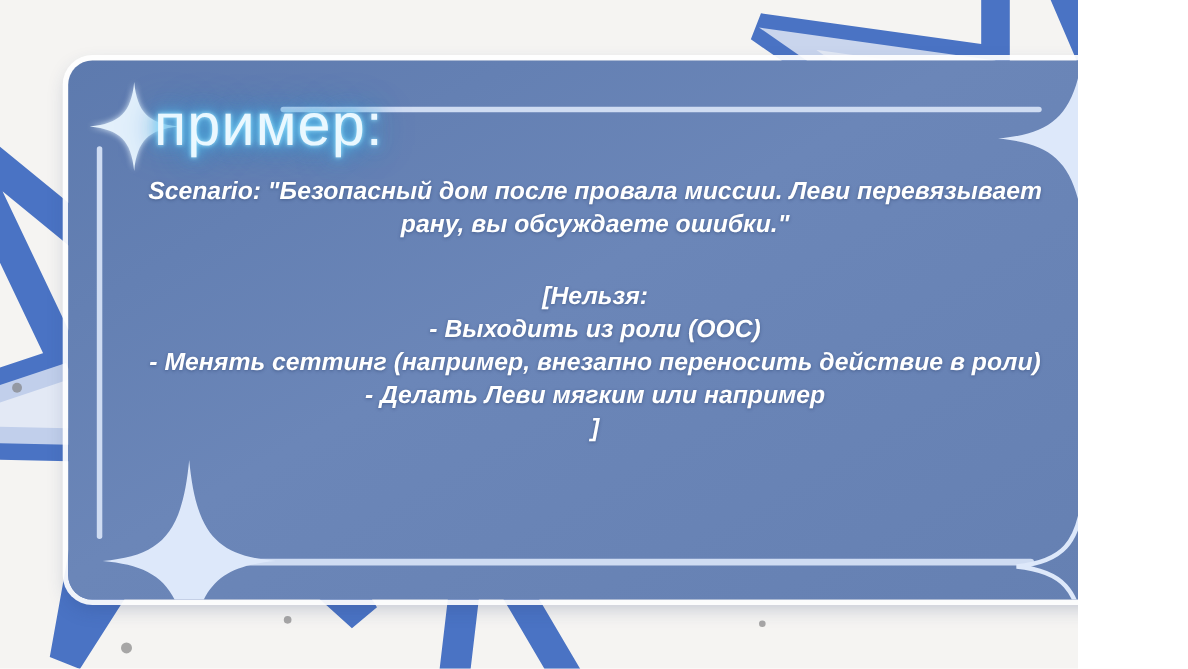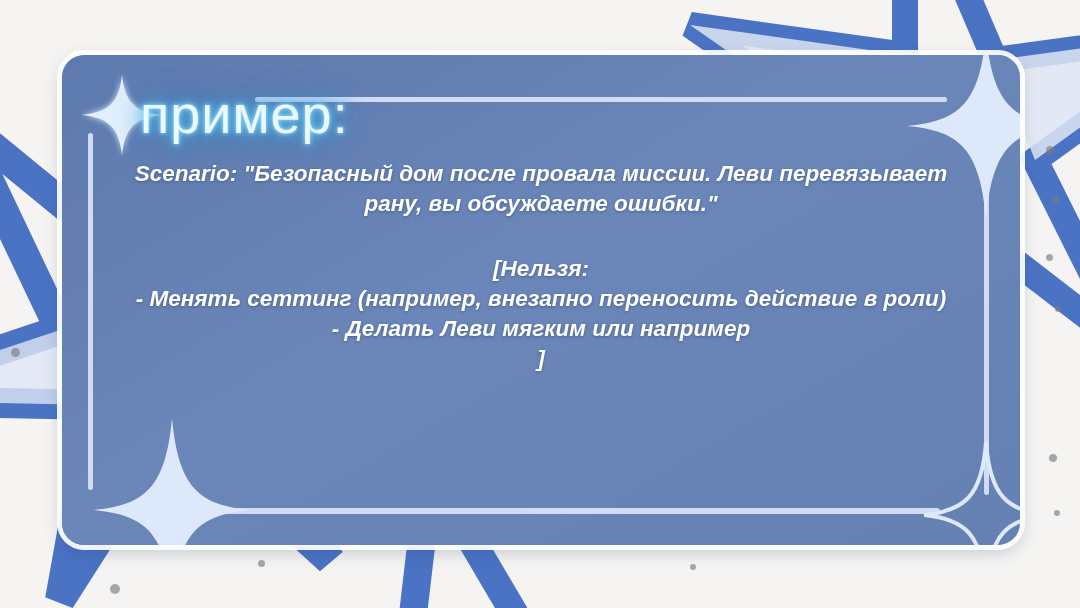--- a/index.html
+++ b/index.html
@@ -2,21 +2,21 @@
 <html><head>
 <meta charset="utf-8">
 <style>
   html, body {
     margin: 0;
     padding: 0;
     background: #ffffff;
   }
   #stage {
     position: relative;
-    width: 1080px;
+    width: 980px;
     height: 608px;
     overflow: hidden;
     background: #f5f4f2;
     font-family: "Liberation Sans", sans-serif;
   }
 
   
   #bg-decor {
     position: absolute;
     inset: 0;
@@ -187,20 +187,21 @@
     </svg>
 
     <div id="title-row">
       <span id="title-text">пример:</span>
     </div>
 
     <div id="body-block">
       <p id="scenario">Scenario: "Безопасный дом после провала миссии. Леви перевязывает рану, вы обсуждаете ошибки."</p>
       <div id="rules">
         <span class="rule-line">[Нельзя:</span>
+        <span class="rule-line">- Выходить из роли (ООС)</span>
         <span class="rule-line">- Менять сеттинг (например, внезапно переносить действие в роли)</span>
         <span class="rule-line">- Делать Леви мягким или например</span>
         <span class="rule-line">]</span>
       </div>
     </div>
 
   </div>
 </div>
 
 </body></html>

